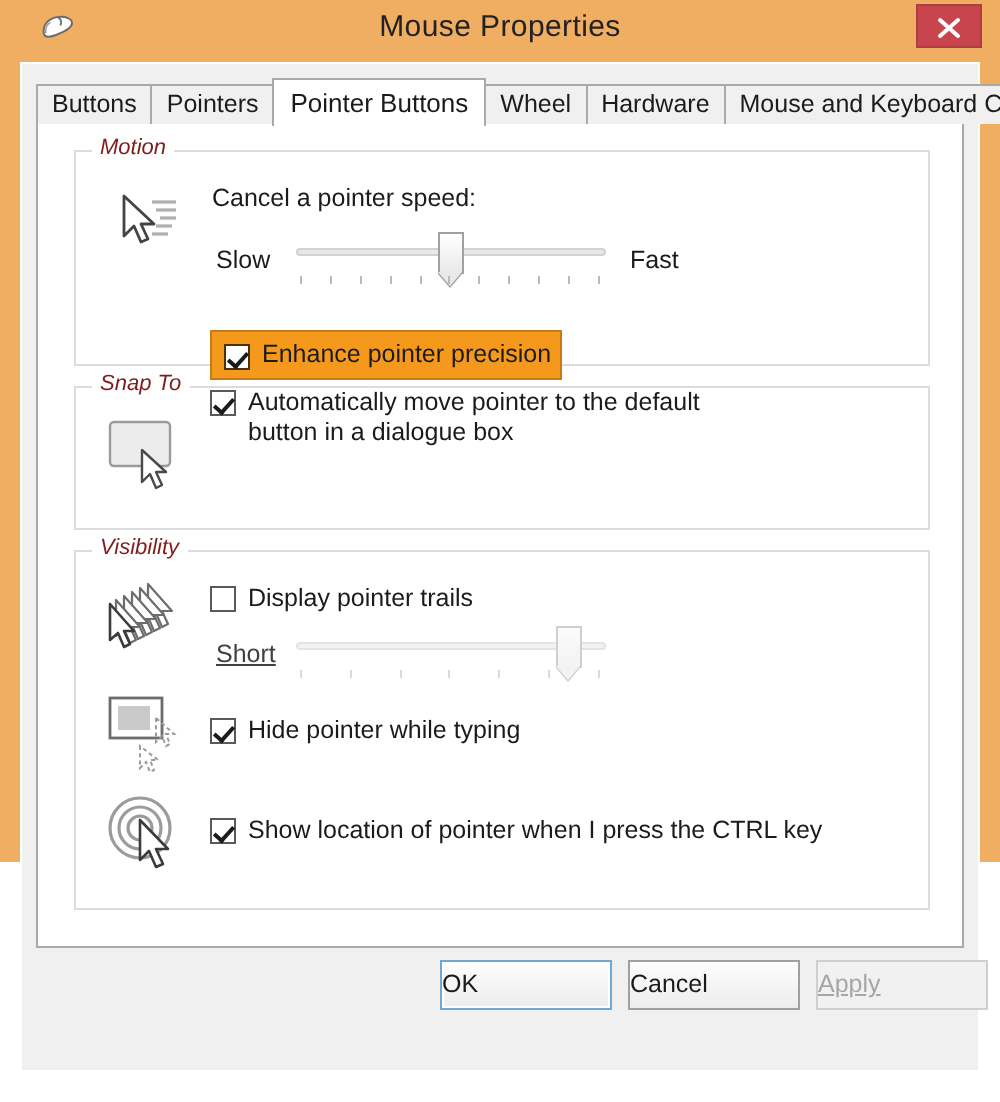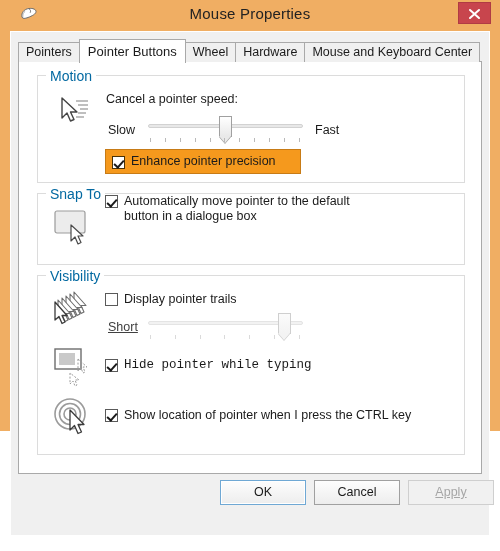--- a/index.html
+++ b/index.html
@@ -128,23 +128,24 @@
     border: 1px solid #dcdcdc;
     box-sizing: border-box;
     background: transparent;
   }
   .group-title {
     position: absolute;
     top: -8px;
     left: 8px;
     background: #ffffff;
     padding: 0 4px;
-    font-size: 14px;
-    color: #0369a1;
+    font-size: 11px;
+    color: #7f1d1d;
     white-space: nowrap;
+    font-style: italic;
   }
 
   #grp-motion   { left: 18px; top: 13px;  width: 428px; height: 108px; }
   #grp-snapto   { left: 18px; top: 131px; width: 428px; height: 72px;  }
   #grp-visibility{ left: 18px; top: 213px; width: 428px; height: 180px; }
 
   
   .opt-icon {
     position: absolute;
     width: 40px;
@@ -193,24 +194,25 @@
     font-size: 12.5px;
     color: #1b1b1b;
     line-height: 15px;
     white-space: nowrap;
   }
   .cb-text.wrap { white-space: normal; width: 250px; }
 
   
   .cb-row.highlight {
     background: #f5991d;
-    padding: 4px 24px 4px 6px;
+    padding: 4px 4px 4px 6px;
     border: 1px solid #c77b16;
     box-sizing: border-box;
     align-items: center;
+    margin-top: 16px;
   }
   .cb-row.highlight .cb { border-color: #4a3206; }
 
   
   .slider {
     position: absolute;
     height: 20px;
   }
   .slider .track {
     position: absolute;
@@ -285,21 +287,21 @@
   .btn {
     position: absolute;
     top: 0;
     width: 86px;
     height: 25px;
     font-size: 12.5px;
     color: #1b1b1b;
     background: linear-gradient(#fdfdfd, #ededed);
     border: 1px solid #a0a0a0;
     box-sizing: border-box;
-    text-align: center;
+    text-align: left;
     line-height: 23px;
     cursor: pointer;
     font-family: "Liberation Sans", sans-serif;
   }
   .btn.default {
     border: 1px solid #6fa8d4;
     box-shadow: inset 0 0 0 1px #ffffff;
   }
   .btn.disabled {
     color: #a6a6a6;
@@ -328,20 +330,21 @@
     <div class="close-btn">
       <svg width="13" height="12" viewBox="0 0 13 12">
         <path d="M2 2 L11 10 M11 2 L2 10" stroke="#ffffff" stroke-width="2" stroke-linecap="round"></path>
       </svg>
     </div>
   </div>
 
   <div class="client">
 
     <div class="tabstrip">
+      <div class="tab">Buttons</div>
       <div class="tab">Pointers</div>
       <div class="tab active">Pointer Buttons</div>
       <div class="tab">Wheel</div>
       <div class="tab">Hardware</div>
       <div class="tab">Mouse and Keyboard Center</div>
     </div>
 
     <div class="tabpage">
 
       <div class="group" id="grp-motion">
@@ -445,21 +448,21 @@
 
         <span class="opt-icon" style="left:14px; top:70px;">
           <svg width="44" height="44" viewBox="0 0 44 44">
             <rect x="3" y="3" width="26" height="20" fill="none" stroke="#6d6d6d" stroke-width="1.4"></rect>
             <rect x="7" y="7" width="16" height="12" fill="#c9c9c9"></rect>
             <path d="M26 13 L26 25 L29 22 L31 27 L33 26 L31 21 L35 21 Z" fill="none" stroke="#9b9b9b" stroke-width="1" stroke-dasharray="2 1.6"></path>
             <path d="M18 27 L18 38 L21 35 L23 40 L25 39 L23 34 L27 34 Z" fill="none" stroke="#9b9b9b" stroke-width="1" stroke-dasharray="2 1.6"></path>
           </svg>
         </span>
 
-        <div class="cb-row" style="left:67px; top:82px;font-family:Liberation Mono, monospace;">
+        <div class="cb-row" style="left:67px; top:82px;">
           <span class="cb checked"></span>
           <span class="cb-text">Hide pointer while typing</span>
         </div>
 
         <span class="opt-icon" style="left:14px; top:120px;">
           <svg width="44" height="44" viewBox="0 0 44 44">
             <circle cx="18" cy="18" r="15" fill="none" stroke="#9b9b9b" stroke-width="1.6"></circle>
             <circle cx="18" cy="18" r="10.5" fill="none" stroke="#9b9b9b" stroke-width="1.6"></circle>
             <circle cx="18" cy="18" r="6" fill="none" stroke="#9b9b9b" stroke-width="1.6"></circle>
             <path d="M18 14 L18 34 L22.5 29.5 L26 37.5 L29.5 36 L26 28.5 L32 28.5 Z" fill="#ffffff" stroke="#3b3b3b" stroke-width="1.3" stroke-linejoin="round"></path>

